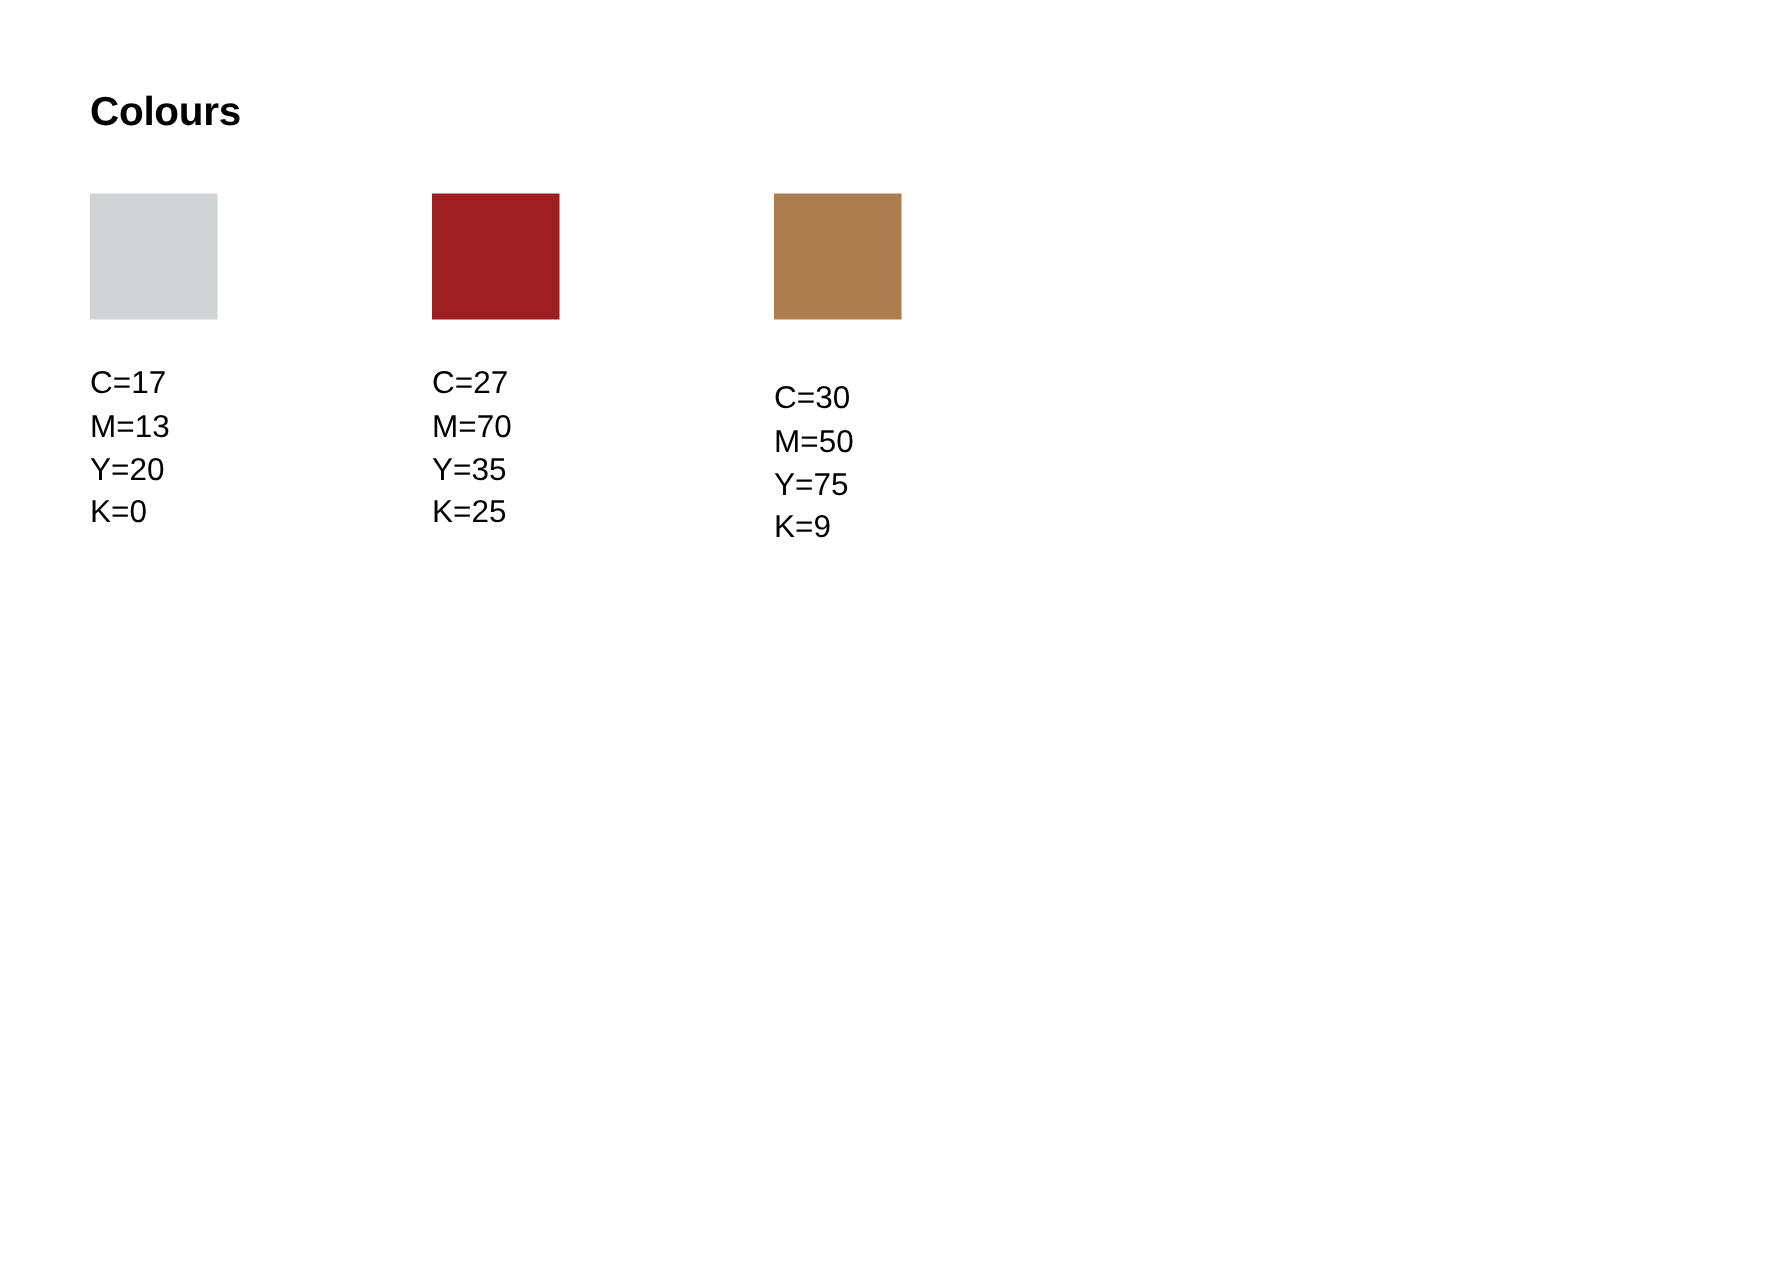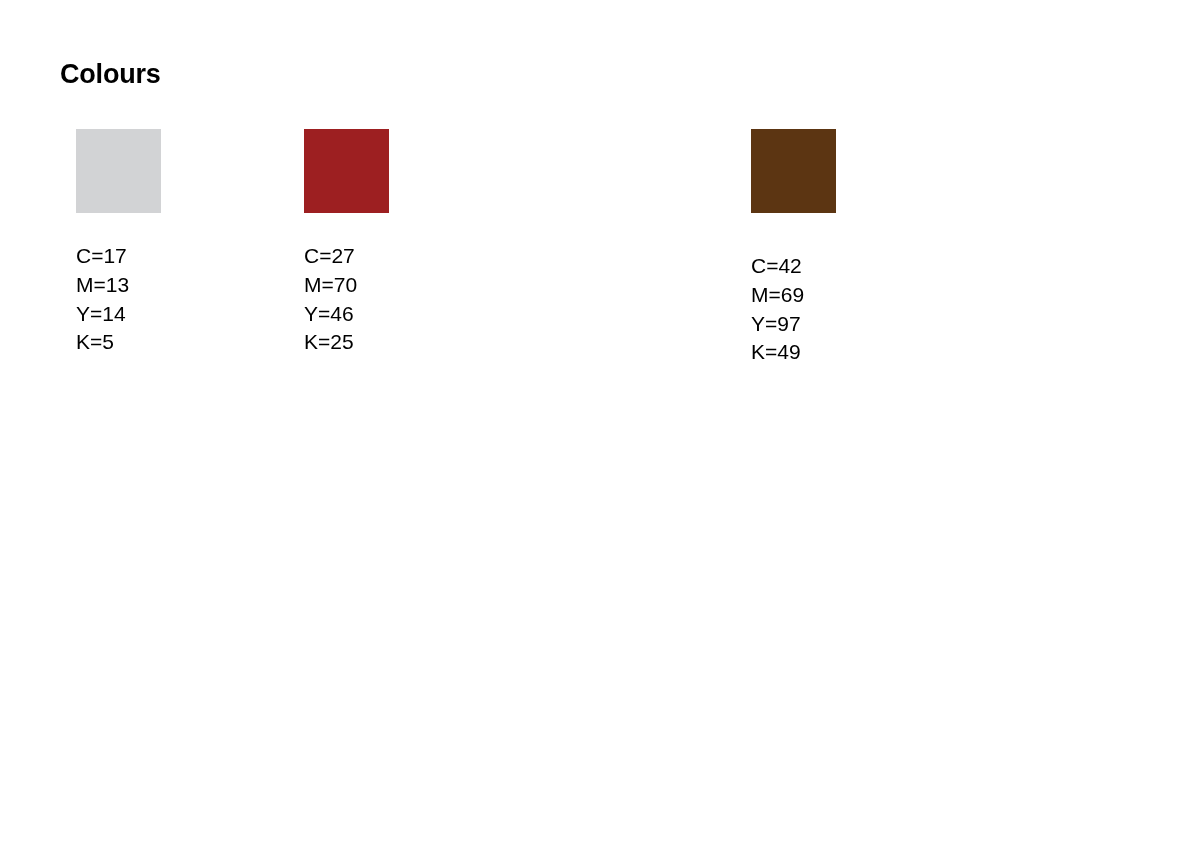--- a/index.html
+++ b/index.html
@@ -31,21 +31,21 @@
     font-size: 27px;
     font-weight: bold;
     letter-spacing: -0.2px;
     line-height: 32px;
     color: #000000;
     white-space: nowrap;
   }
 
   .swatch-grid {
     position: absolute;
-    left: 16px;
+    left: 0;
     top: 0;
     width: 1017px;
     height: 842px;
   }
 
   .swatch-col {
     position: absolute;
     top: 129px;
   }
 
@@ -86,40 +86,40 @@
 
   <div class="page-title">Colours</div>
 
   <div class="swatch-grid">
 
     <div class="swatch-col swatch-col-0">
       <div class="swatch-chip" style="background-color: rgb(210, 211, 213);"></div>
       <div class="swatch-values">
         <span class="value-line">C=17</span>
         <span class="value-line">M=13</span>
-        <span class="value-line">Y=14</span>
-        <span class="value-line">K=5</span>
+        <span class="value-line">Y=20</span>
+        <span class="value-line">K=0</span>
       </div>
     </div>
 
     <div class="swatch-col swatch-col-1">
       <div class="swatch-chip" style="background-color: rgb(157, 31, 33);"></div>
       <div class="swatch-values">
         <span class="value-line">C=27</span>
         <span class="value-line">M=70</span>
-        <span class="value-line">Y=46</span>
+        <span class="value-line">Y=35</span>
         <span class="value-line">K=25</span>
       </div>
     </div>
 
-
-    <div class="swatch-col swatch-col-3">
-      <div class="swatch-chip" style="background-color: rgb(92, 53, 18);"></div>
+    <div class="swatch-col swatch-col-2">
+      <div class="swatch-chip" style="background-color: rgb(174, 125, 79);"></div>
       <div class="swatch-values">
-        <span class="value-line">C=42</span>
-        <span class="value-line">M=69</span>
-        <span class="value-line">Y=97</span>
-        <span class="value-line">K=49</span>
+        <span class="value-line">C=30</span>
+        <span class="value-line">M=50</span>
+        <span class="value-line">Y=75</span>
+        <span class="value-line">K=9</span>
       </div>
     </div>
+
 
   </div>
 </div>
 
 </body></html>

